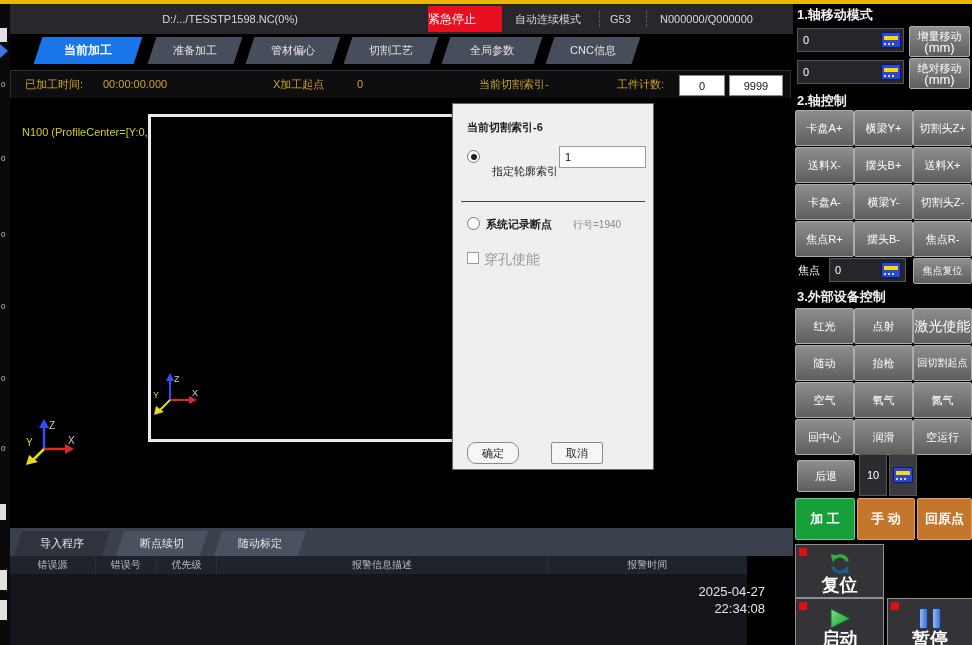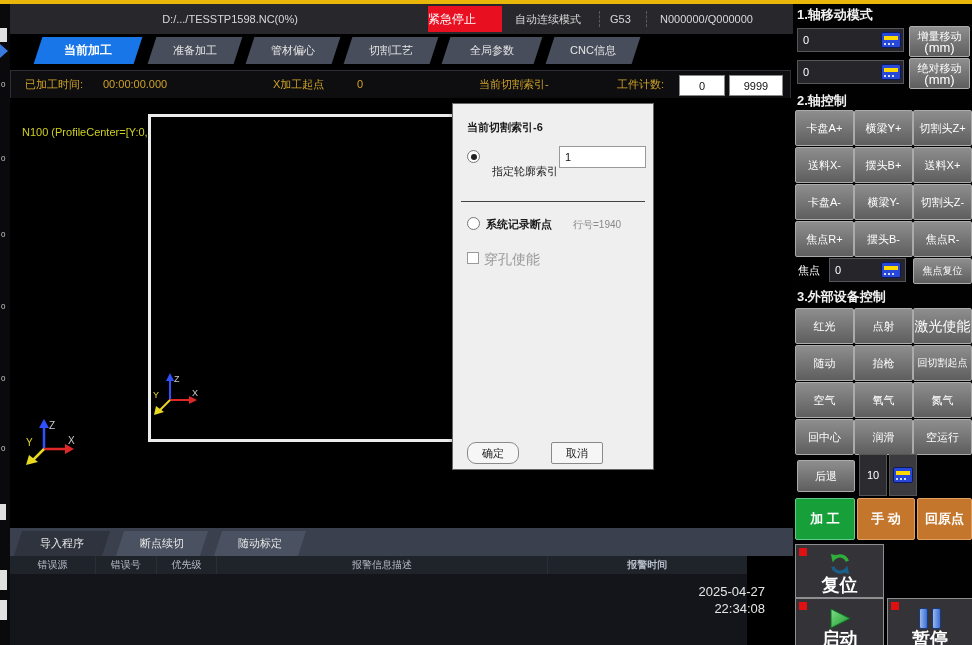--- a/index.html
+++ b/index.html
@@ -204,21 +204,21 @@
     <div class="btab" style="left:208px;width:84px;background:#4a5161;">
         <span>随动标定</span>
       </div>
   </div>
 
   <div class="abs" id="alarm-header">
     <div style="width:85px;">错误源</div>
     <div style="width:60px;">错误号</div>
     <div style="width:60px;">优先级</div>
     <div style="width:330px;">报警信息描述</div>
-    <div style="width:200px;border-right:none;font-weight:bold;">报警时间</div>
+    <div style="width:200px;border-right:none;">报警时间</div>
   </div>
   <div class="abs" id="alarm-body"></div>
 
   <div class="abs" id="datetime">
     <div>2025-04-27</div>
     <div>22:34:08</div>
   </div>
 
   <div class="abs" id="rpanel">
     <div class="rp-h" style="left:4px;top:2px;">1.轴移动模式</div>

